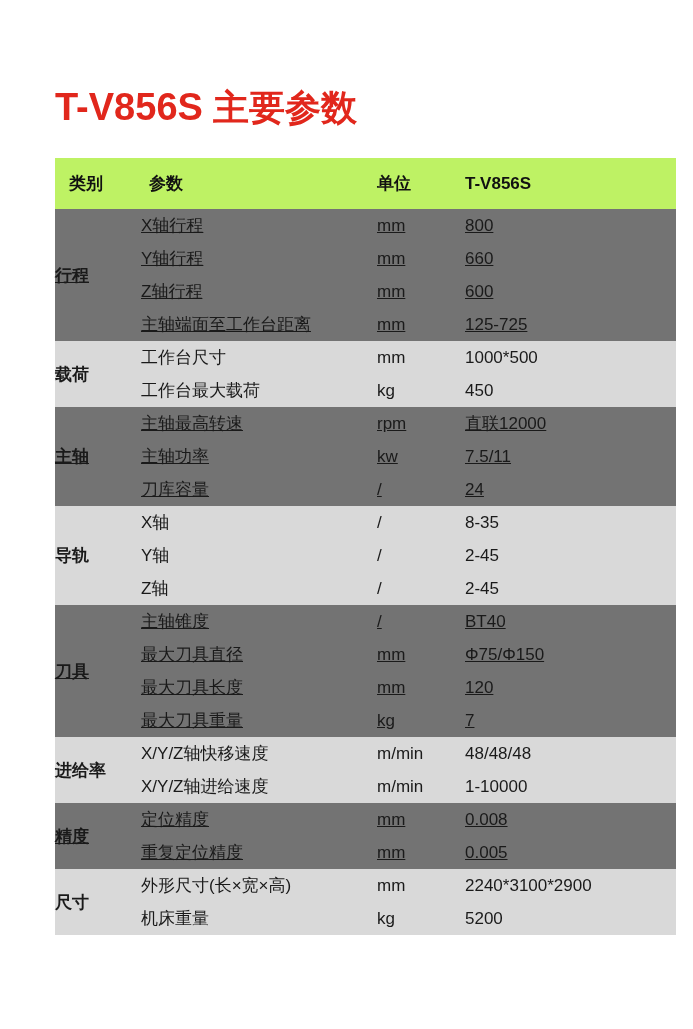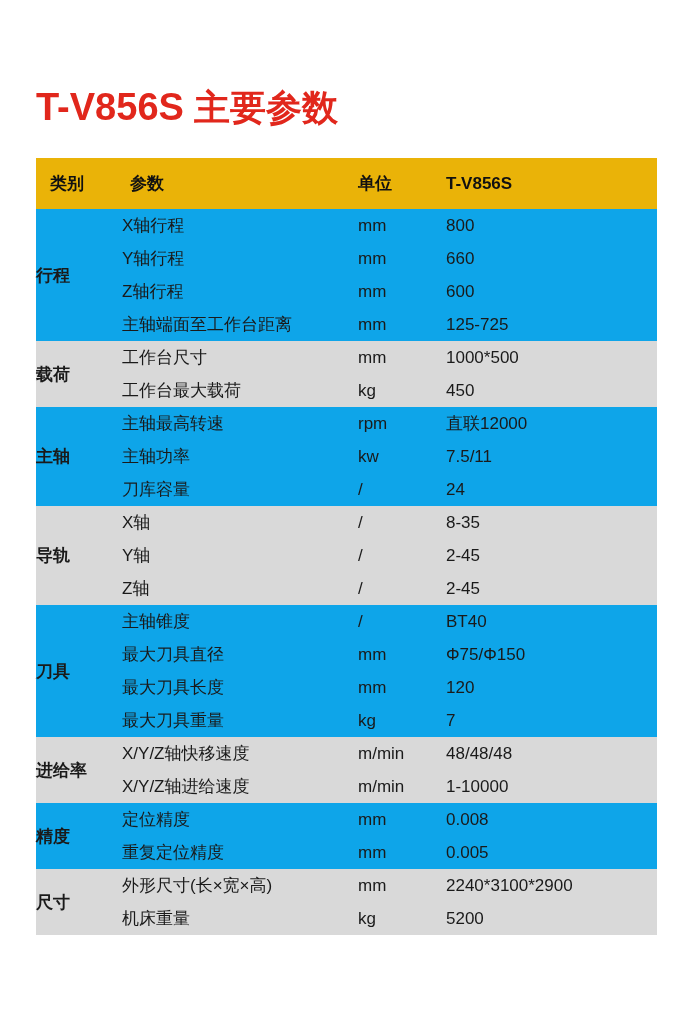--- a/index.html
+++ b/index.html
@@ -12,20 +12,21 @@
     background: #ffffff;
     font-family: "Liberation Sans", sans-serif;
     color: #1a1a1a;
     overflow: hidden;
   }
   .page {
     position: relative;
     width: 693px;
     height: 725px;
     box-sizing: border-box;
+    padding-left: 19px;
   }
   .title-wrap {
     padding: 50px 0 0 36px;
     display: flex;
     align-items: baseline;
     gap: 10px;
   }
   .title-model {
     font-size: 38px;
     font-weight: bold;
@@ -71,25 +72,25 @@
   }
   td.cat {
     font-weight: bold;
     padding-left: 14px;
     font-size: 17px;
   }
   td.param { padding-left: 8px; }
   td.unit  { padding-left: 0px; margin-left: 46px; }
   td.val   { padding-left: 0px; }
 
-  tr.band-gray td, tr.band-gray th { background: #eab308; }
+  tr.band-gray td, tr.band-gray th { background: #bef264; }
 
   
   .g-dark td { background: #d9d9d9; }
-  .g-light td { background: #0ea5e9; }
+  .g-light td { background: #737373; text-decoration: underline; }
 </style>
 </head>
 <body>
 
 <div class="page">
 
   <div class="title-wrap">
     <span class="title-model">T-V856S</span>
     <span class="title-text">主要参数</span>
   </div>

